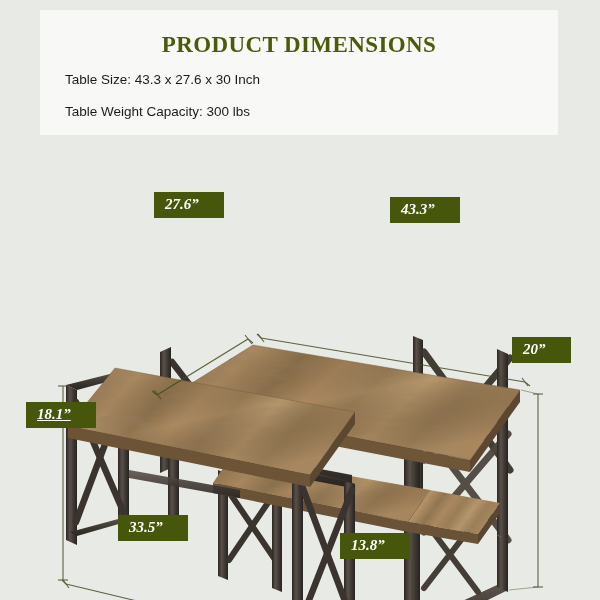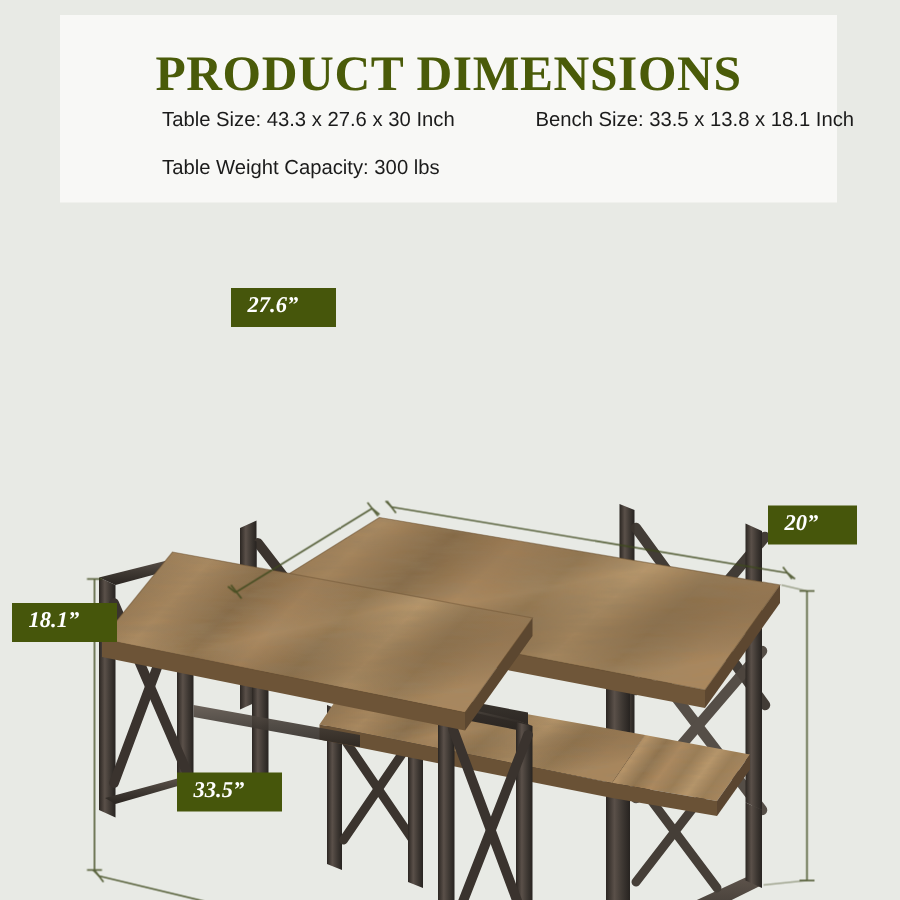--- a/index.html
+++ b/index.html
@@ -33,31 +33,30 @@
     padding: 0;
   }
   .header-title {
     position: absolute;
     top: 22px;
     left: 0;
     width: 518px;
     text-align: center;
     font-family: "Liberation Serif", serif;
     font-weight: bold;
-    font-size: 33px;
+    font-size: 23px;
     letter-spacing: 0.4px;
     color: #4a5b09;
     white-space: nowrap;
   }
   .spec-row {
     position: absolute;
     left: 0;
     width: 518px;
     display: flex;
-    margin-left: 43px;
   }
   .spec-row.row1 { top: 62px; }
   .spec-row.row2 { top: 94px; align-items: flex-end; }
   .spec-cell {
     font-size: 13.5px;
     color: #1b1b1b;
     font-family: "Liberation Sans", sans-serif;
     white-space: nowrap;
   }
   .spec-cell.left  { width: 262px; padding-left: 25px; box-sizing: border-box; }
@@ -84,35 +83,34 @@
     font-size: 15px;
     padding: 5px 25px 6px 11px;
     line-height: 1;
     white-space: nowrap;
     box-sizing: border-box;
     text-align: center;
   }
   #badge-276 { left: 154px; top: 192px; }
   #badge-433 { left: 390px; top: 197px; }
   #badge-30  { left: 512px; top: 337px; }
-  #badge-181 { left: 8px;   top: 402px; }
+  #badge-181 { left: 26px;   top: 402px; text-decoration: underline; }
   #badge-335 { left: 118px; top: 515px; }
   #badge-138 { left: 340px; top: 533px; }
 </style>
 </head>
 <body>
 
 <div id="page">
 
   <div class="header-card">
     <div class="header-title">PRODUCT DIMENSIONS</div>
 
     <div class="spec-row row1">
       <div class="spec-cell left">Table Size: 43.3 x 27.6 x 30 Inch</div>
-      <div class="spec-cell right">Bench Size: 33.5 x 13.8 x 18.1 Inch</div>
     </div>
 
     <div class="spec-row row2">
       <div class="spec-cell left">Table Weight Capacity: 300 lbs</div>
     </div>
   </div>
 
   <div class="illustration">
     <svg width="600" height="460" viewBox="0 0 600 460" xmlns="http://www.w3.org/2000/svg">
       <defs>
@@ -348,17 +346,19 @@
         <line x1="310" y1="502" x2="362" y2="480"></line>
         <line x1="310" y1="502" x2="306" y2="506"></line>
         <line x1="362" y1="480" x2="366" y2="476"></line>
         <line x1="307" y1="498" x2="313" y2="506"></line>
         <line x1="359" y1="476" x2="365" y2="484"></line>
       </g>
     </svg>
   </div>
 
   <div class="dim-badge" id="badge-276">27.6”</div>
+  <div class="dim-badge" id="badge-433">43.3”</div>
   <div class="dim-badge" id="badge-30">20”</div>
   <div class="dim-badge" id="badge-181">18.1”</div>
   <div class="dim-badge" id="badge-335">33.5”</div>
+  <div class="dim-badge" id="badge-138">13.8”</div>
 
 </div>
 
 </body></html>

